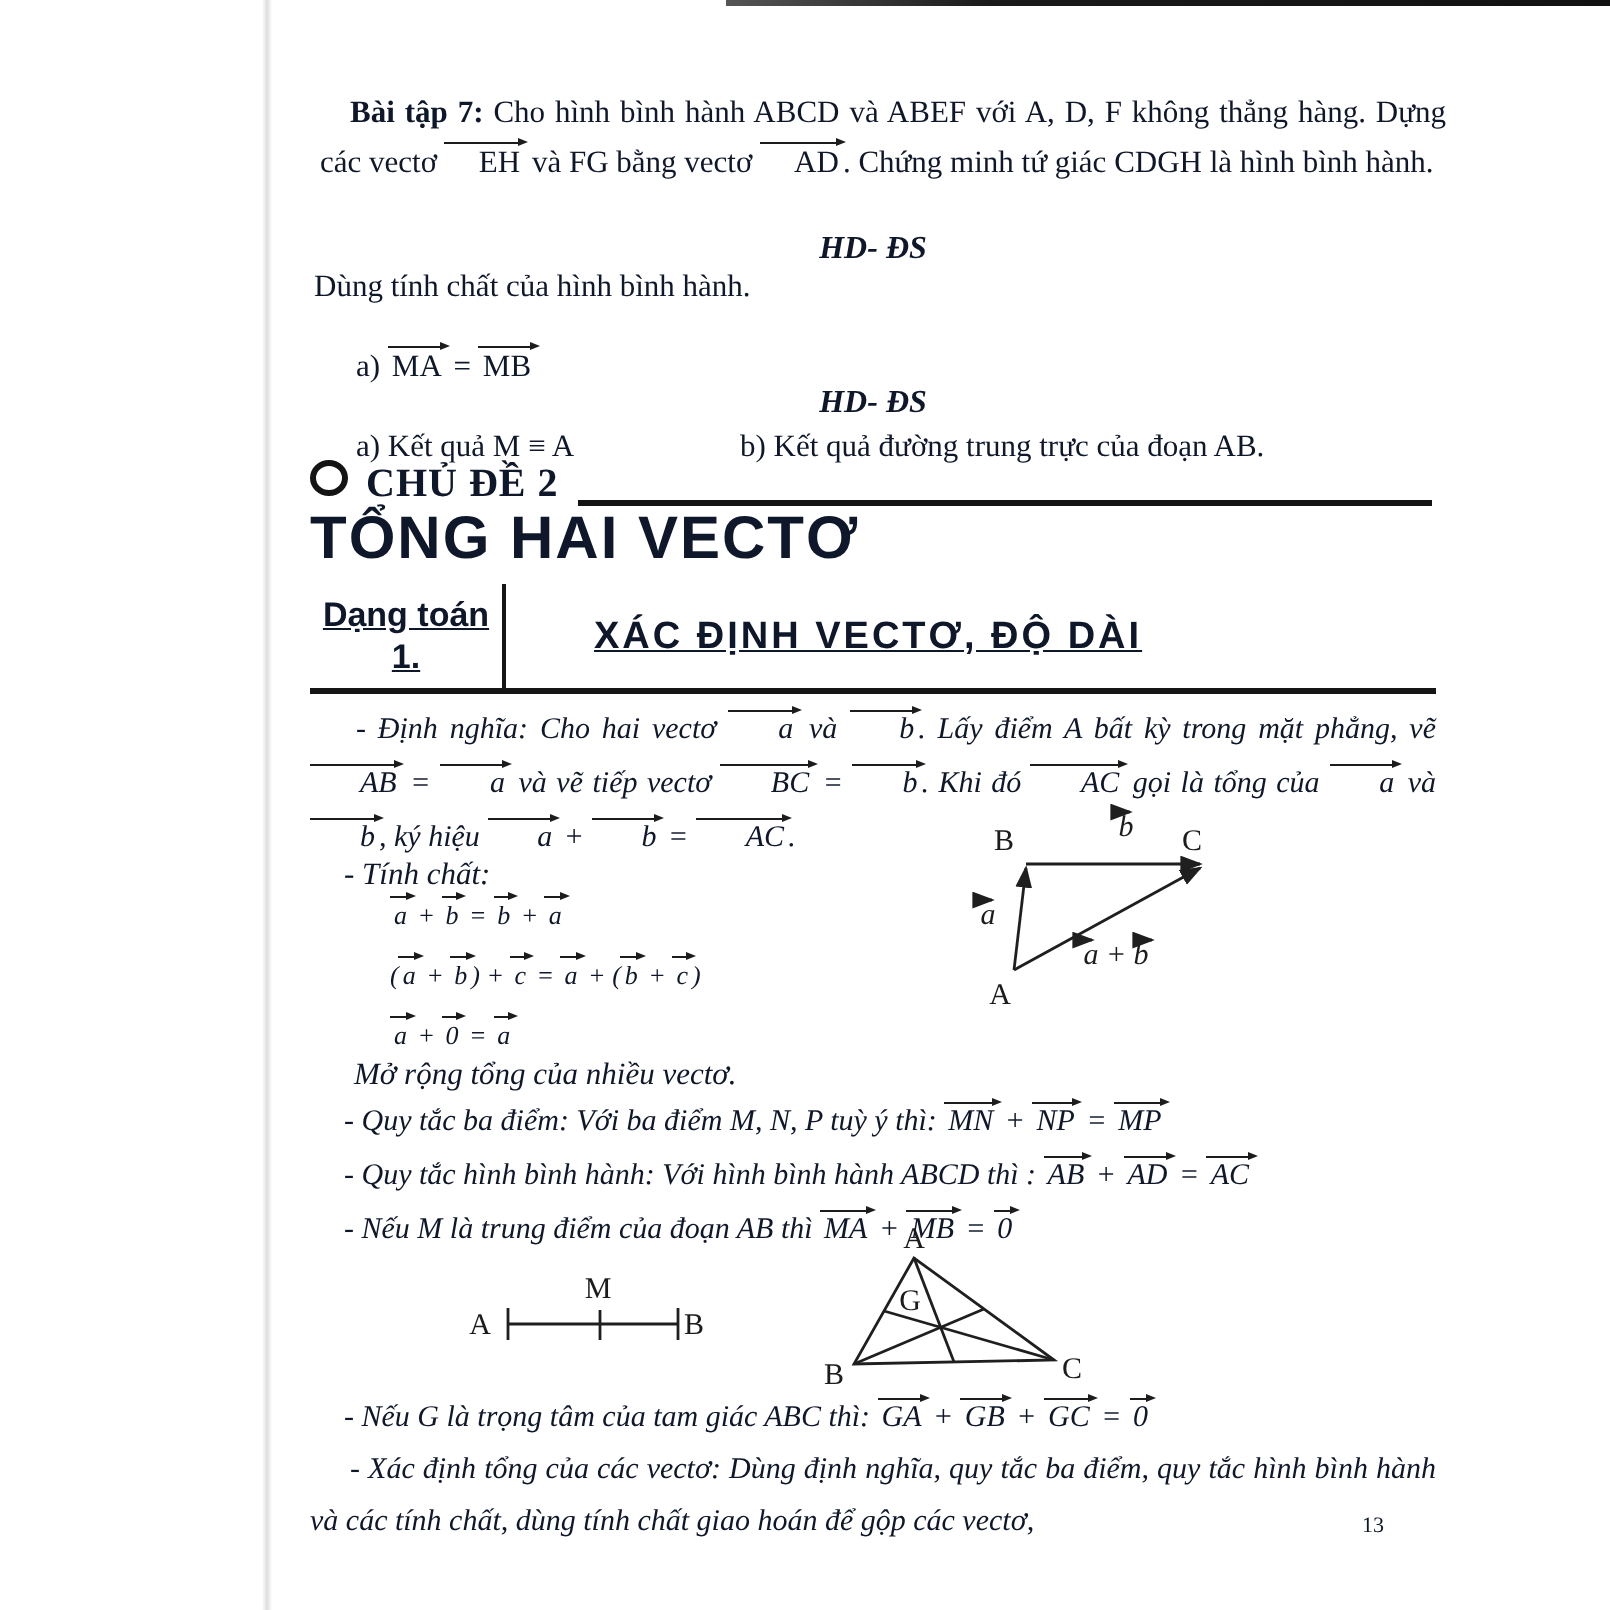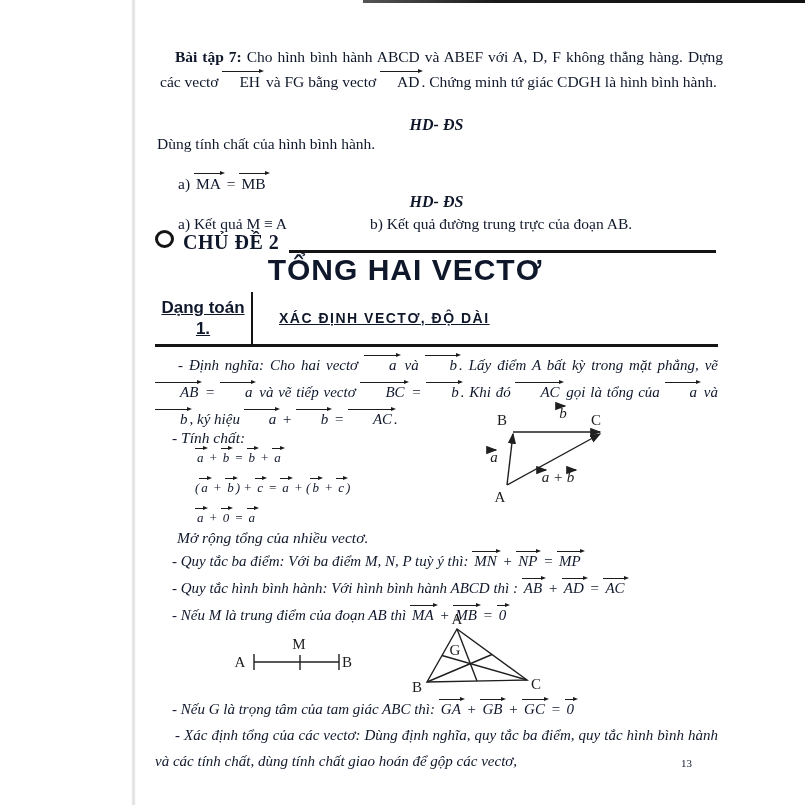--- a/index.html
+++ b/index.html
@@ -18,27 +18,27 @@
   .hd{font-weight:bold;font-style:italic;text-align:center;font-size:16px;}
   .row{height:24px;}
   .pa{position:absolute;top:0;white-space:nowrap;}
   .plain{padding-left:2px;}
   
   .chap{display:flex;align-items:flex-start;height:26px;}
   .ring{width:13px;height:12px;border:3px solid #141414;border-radius:50%;flex:0 0 auto;margin-right:9px;}
   .chap-label{font-weight:bold;font-size:20px;letter-spacing:.5px;white-space:nowrap;}
   .chap-rule{flex:1;border-bottom:3px solid #141414;align-self:flex-end;margin:0 2px 3px 10px;}
   
-  .title{width:500px;text-align:center;font-family:"Liberation Sans",sans-serif;
+  .title{width:500px;text-align:left;font-family:"Liberation Sans",sans-serif;
          font-weight:700;font-size:30px;letter-spacing:1px;line-height:34px;}
   .band{display:flex;height:52px;border-bottom:3px solid #151515;font-family:"Liberation Sans",sans-serif;text-decoration:underline;}
   .band-left{width:96px;flex:0 0 auto;border-right:2px solid #151515;text-align:center;
              font-weight:700;font-size:17px;line-height:21px;padding-top:5px;}
-  .band-right{flex:1;display:flex;align-items:center;padding-left:26px;
-              font-weight:700;font-size:14px;letter-spacing:1.5px;}
+  .band-right{flex:1;display:flex;align-items:center;padding-left:44px;
+              font-weight:700;font-size:19px;letter-spacing:1.5px;}
   
   .just{margin:0;text-align:justify;text-indent:23px;font-size:15px;line-height:27px;}
   .prop{padding-left:40px;font-size:13px;line-height:22px;font-style:italic;}
   .rule{padding-left:17px;white-space:nowrap;font-size:15px;}
   .meth{margin:0;text-align:justify;text-indent:20px;font-size:15px;line-height:26px;}
   .pageno{position:absolute;left:681px;top:757px;font-size:11px;}
   
   .vec{position:relative;display:inline-block;line-height:1;padding:0 2px;}
   .vec::before{content:"";position:absolute;left:0;right:3px;top:-3px;border-top:1.4px solid #1c1c1c;}
   .vec::after{content:"";position:absolute;right:-2px;top:-5.5px;width:0;height:0;

